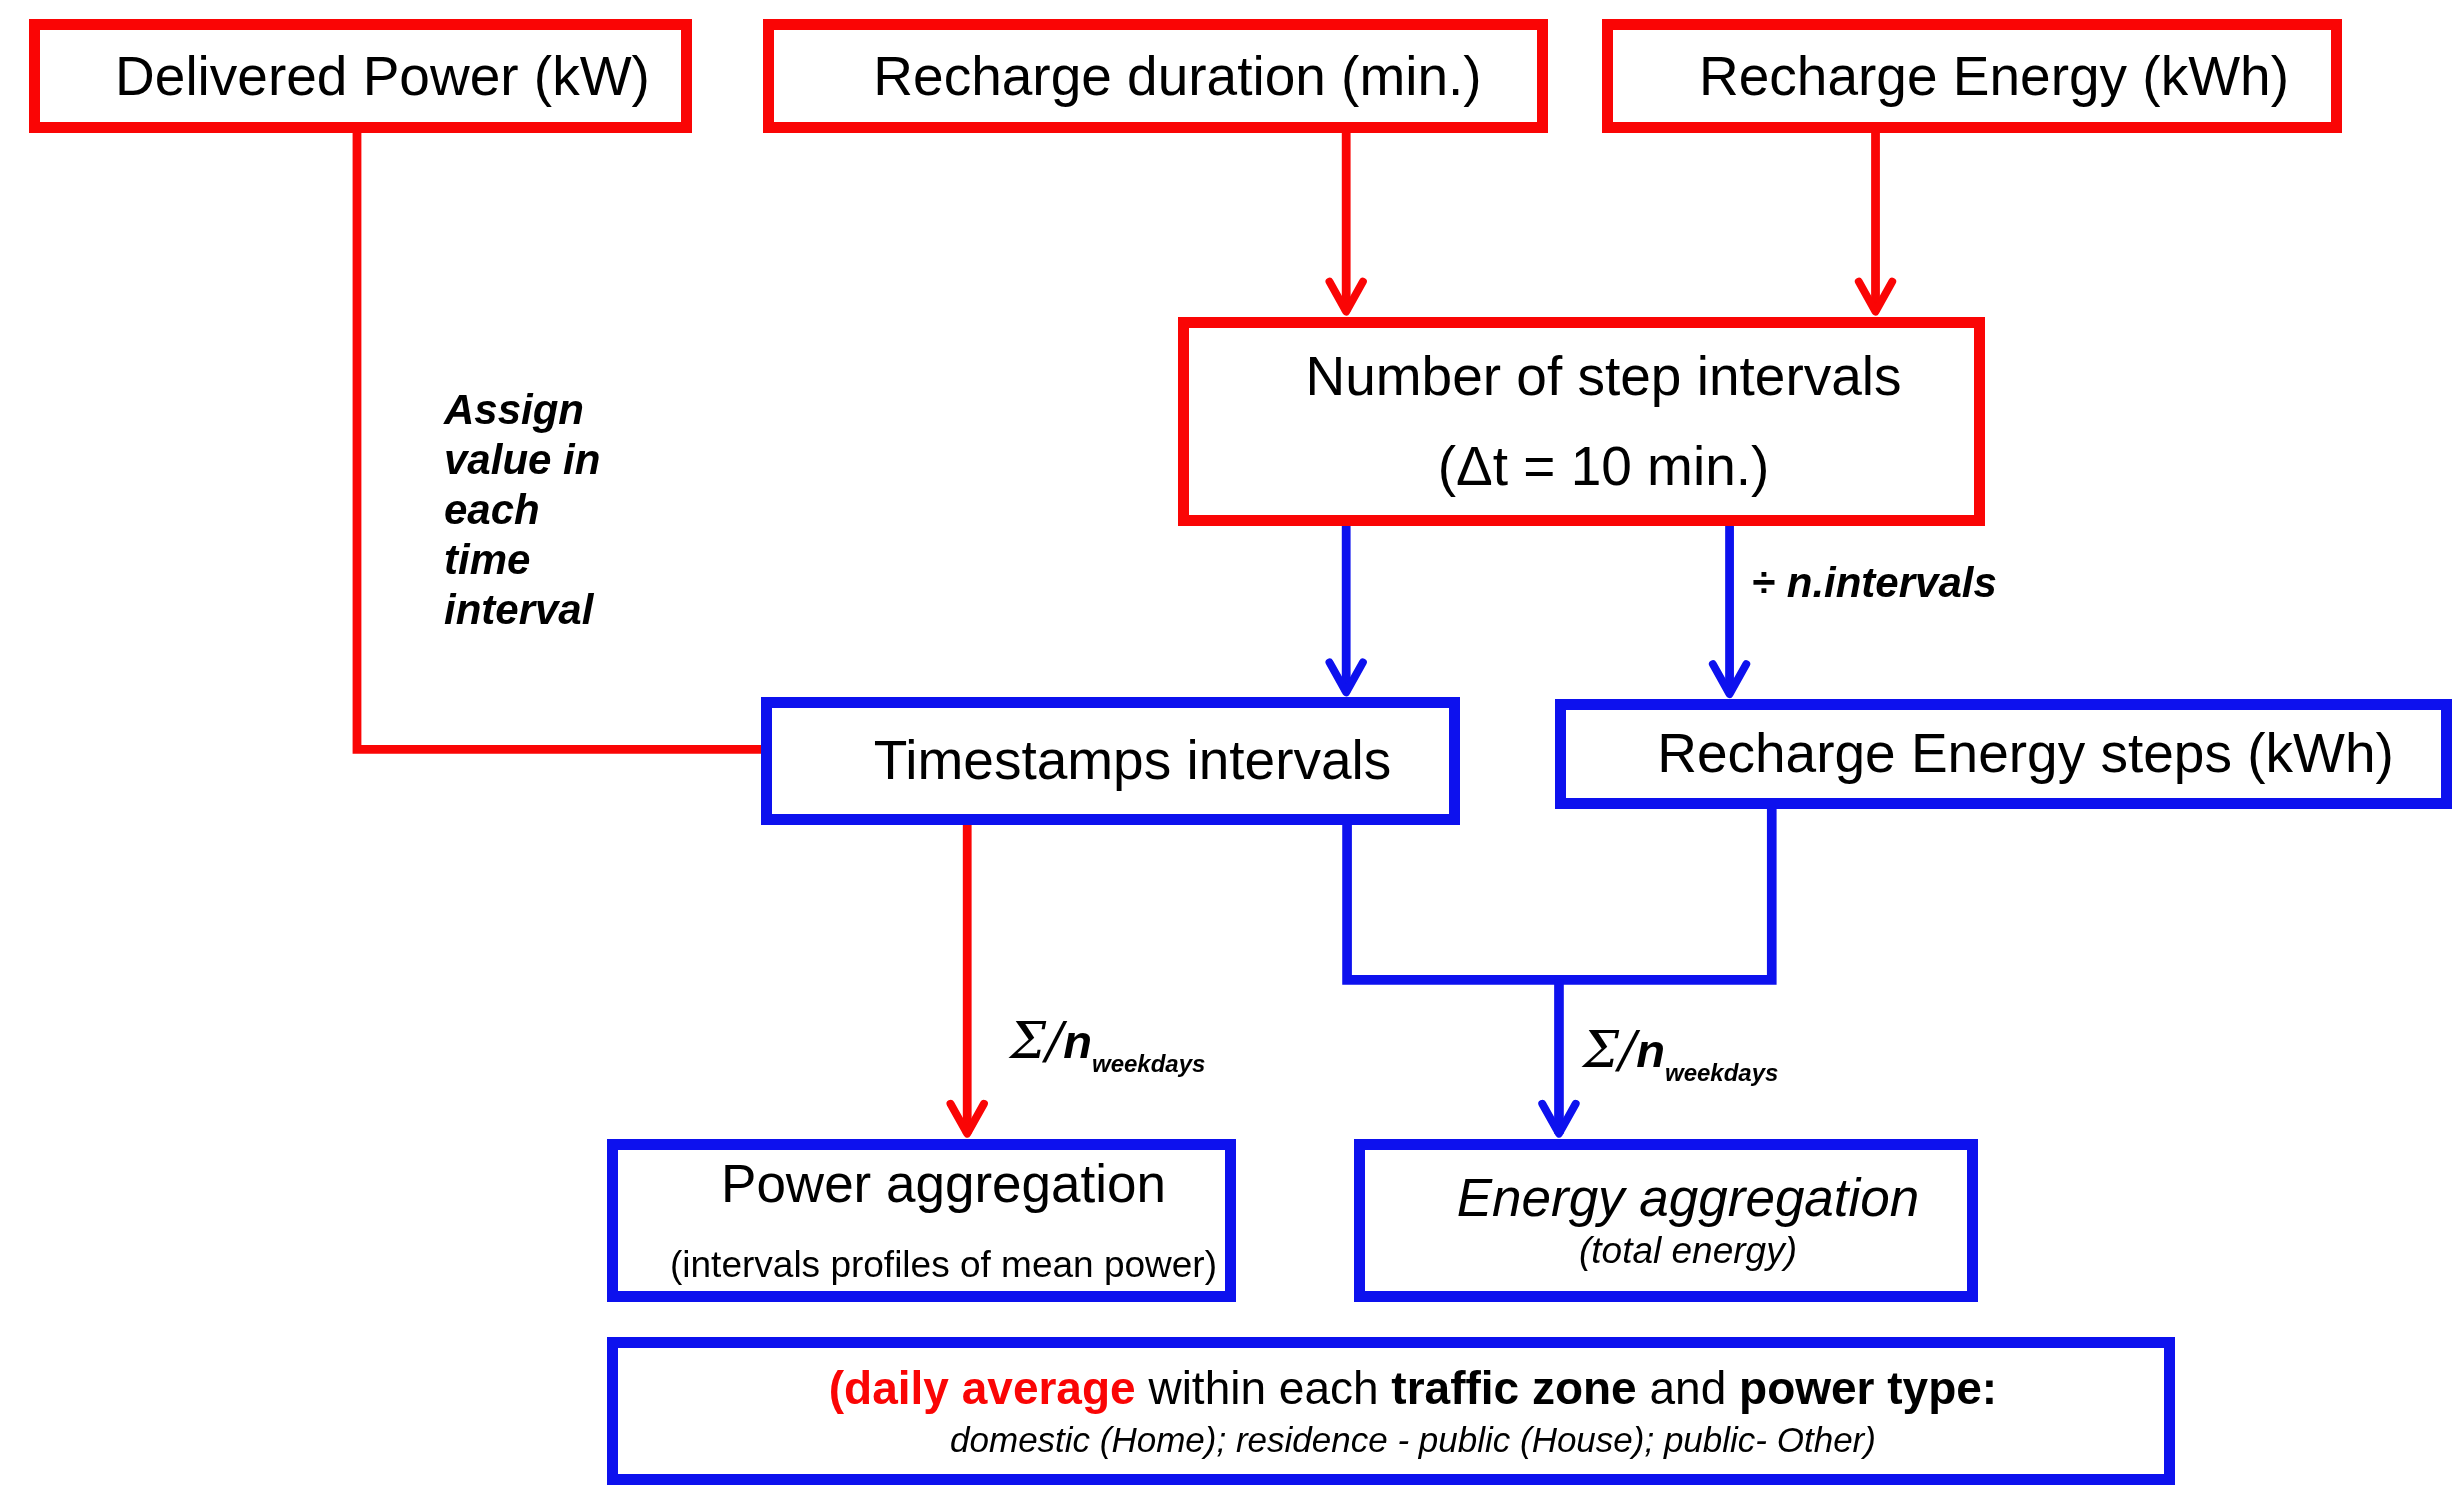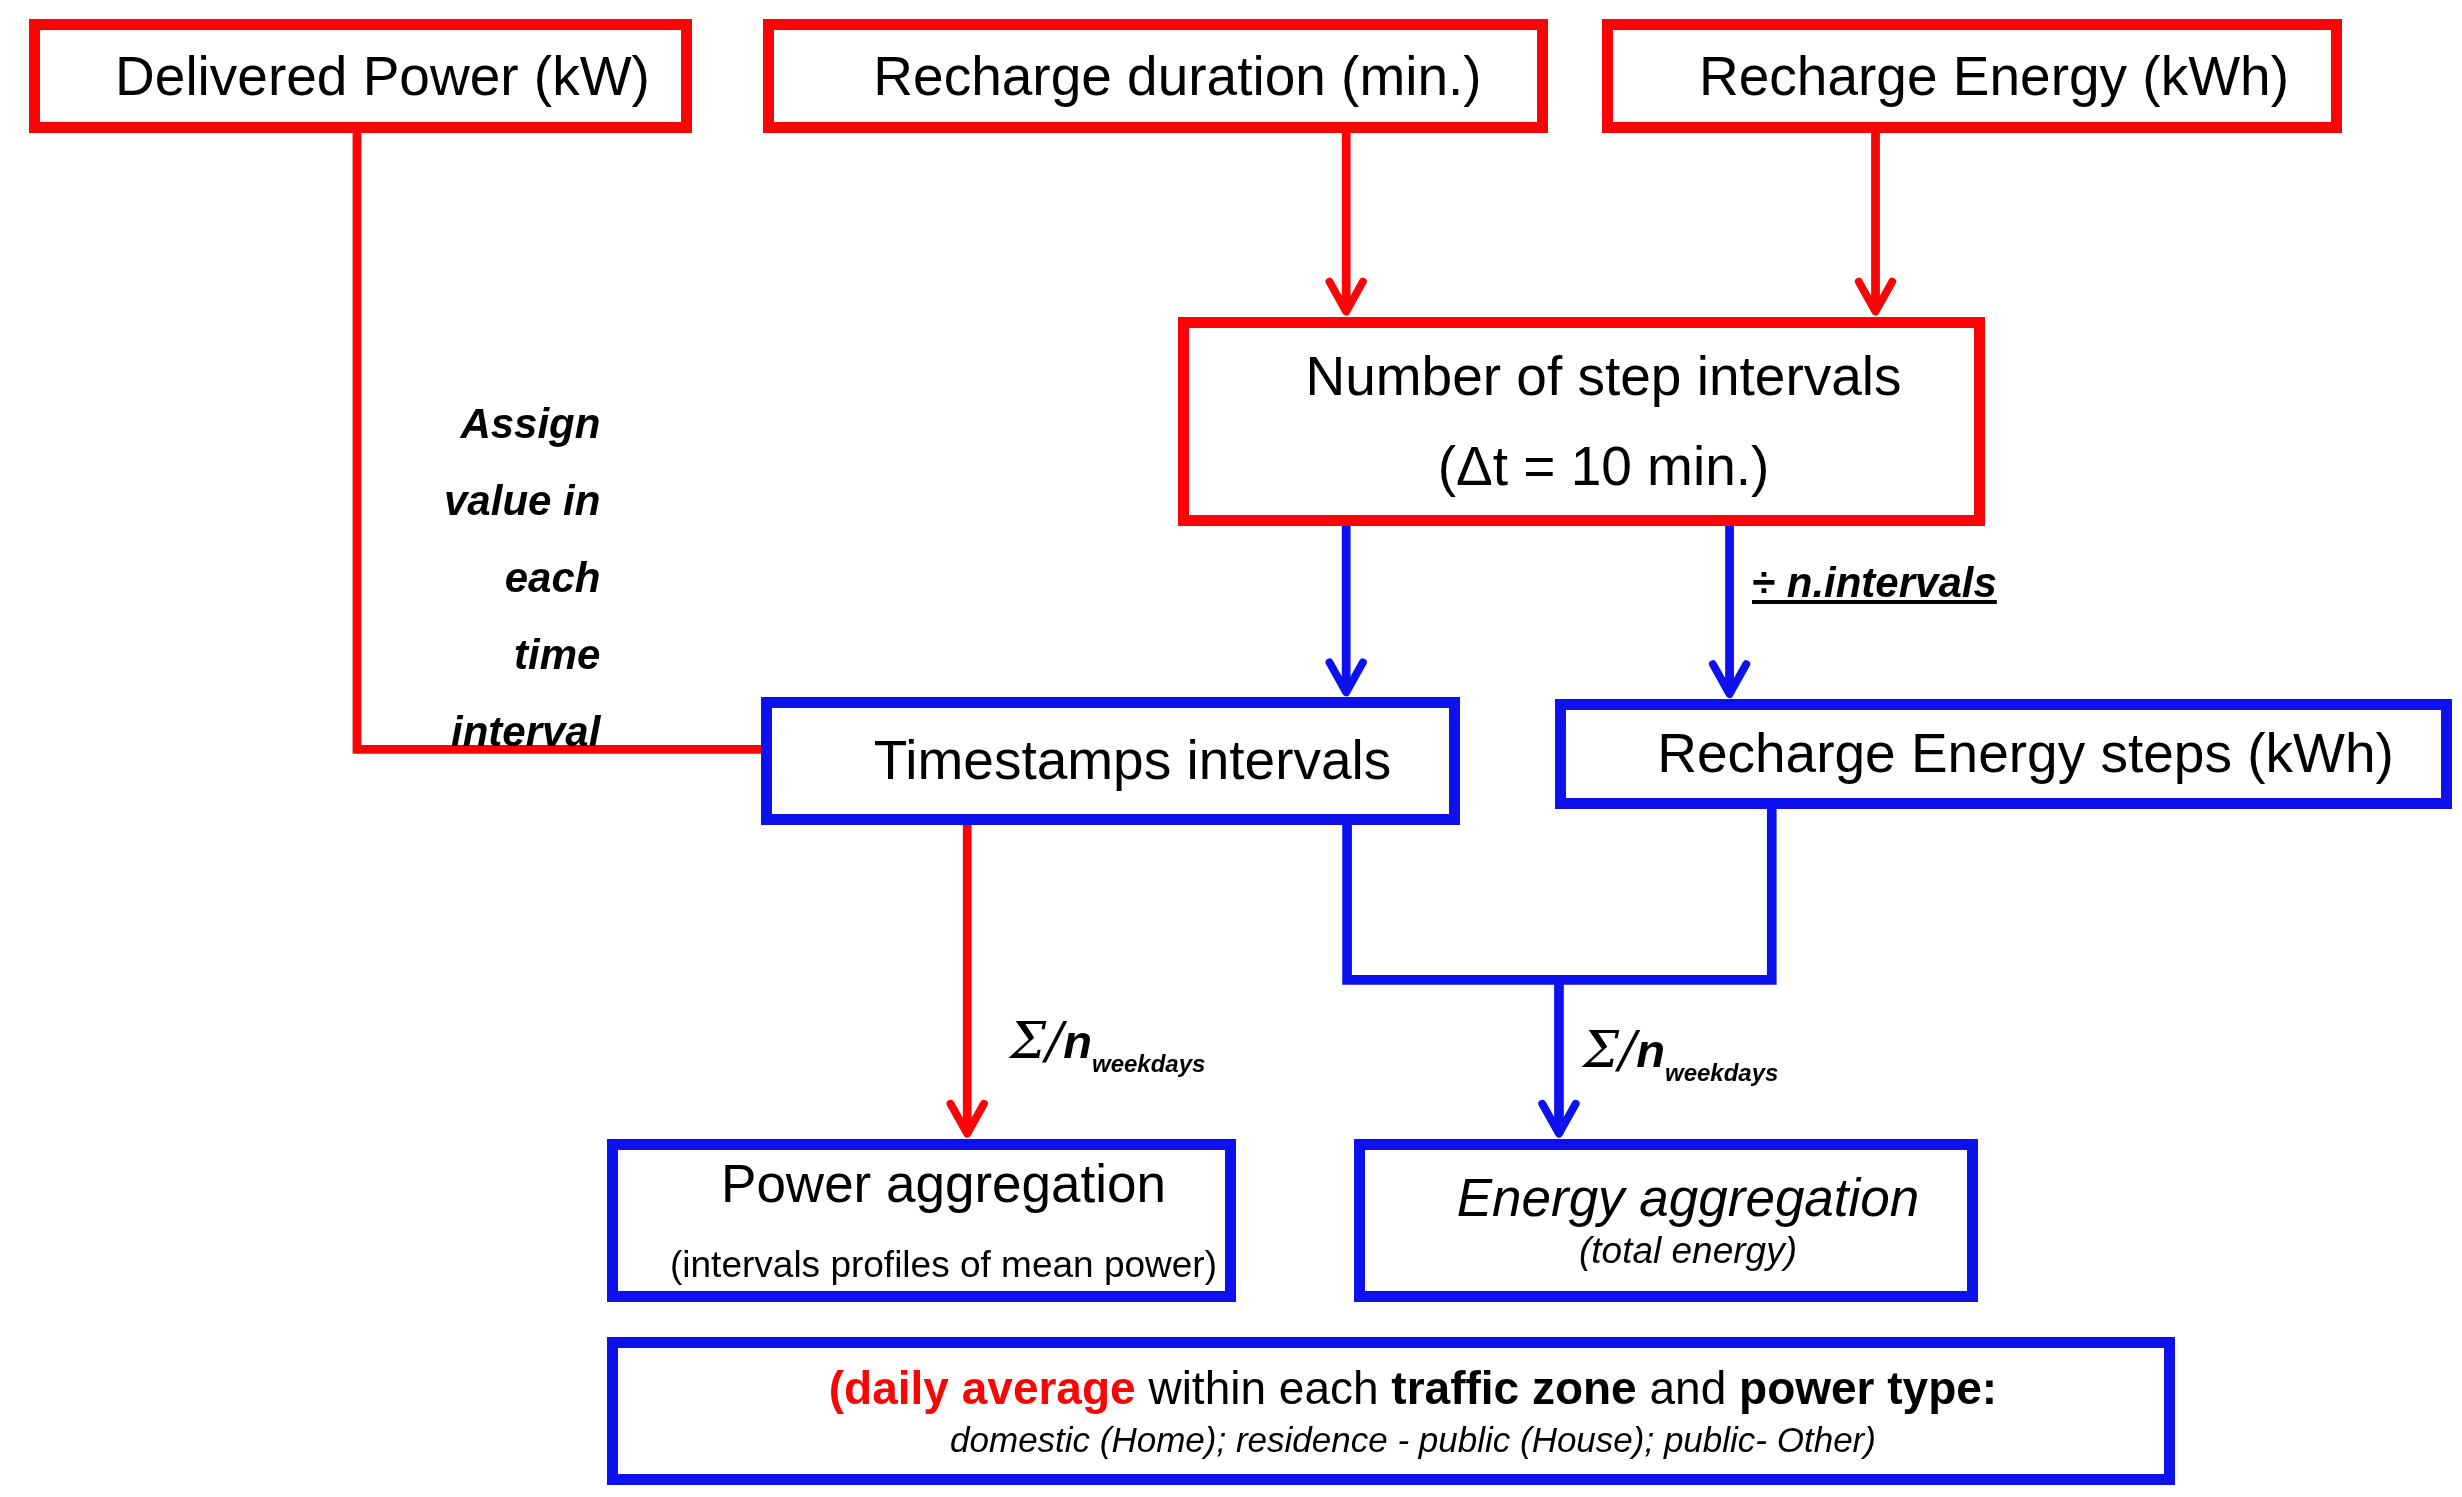--- a/index.html
+++ b/index.html
@@ -26,23 +26,23 @@
   .red-border{border:11.4px solid var(--red);}
   .blue-border{border:11.4px solid var(--blue);}
   .main-label{font-size:55px;line-height:1.15;white-space:nowrap;}
   .two-line .main-label{line-height:1.62;white-space:nowrap;}
   .agg-title{font-size:53px;line-height:1.12;white-space:nowrap;}
   .agg-subtitle{font-size:37px;line-height:1.22;white-space:nowrap;}
 
   .edge-label{position:absolute;z-index:3;color:var(--text);}
   #label-assign{
     left:444px;top:385px;font-size:42px;font-weight:bold;font-style:italic;
-    line-height:77px;white-space:pre-line;text-align:right;
+    line-height:50px;white-space:pre-line;text-align:left;
   }
-  #label-divide{left:1752px;top:559px;font-size:42px;font-weight:bold;font-style:italic;white-space:nowrap;text-decoration:underline;}
+  #label-divide{left:1752px;top:559px;font-size:42px;font-weight:bold;font-style:italic;white-space:nowrap;}
   .sigma-label{white-space:nowrap;}
   #sigma-power{left:1010px;top:1011px;}
   #sigma-energy{left:1583px;top:1020px;}
   .sigma-sym{font-family:"DejaVu Serif",serif;font-style:italic;font-size:51px;}
   .sigma-n{font-weight:bold;font-style:italic;font-size:47px;}
   .sigma-sub{font-weight:bold;font-style:italic;font-size:24px;vertical-align:-14px;}
 
   #box-footer{justify-content:center;}
   .footer-line1{font-size:46px;line-height:1.25;white-space:nowrap;}
   .footer-line2{font-size:35px;font-style:italic;line-height:1.3;white-space:nowrap;}

